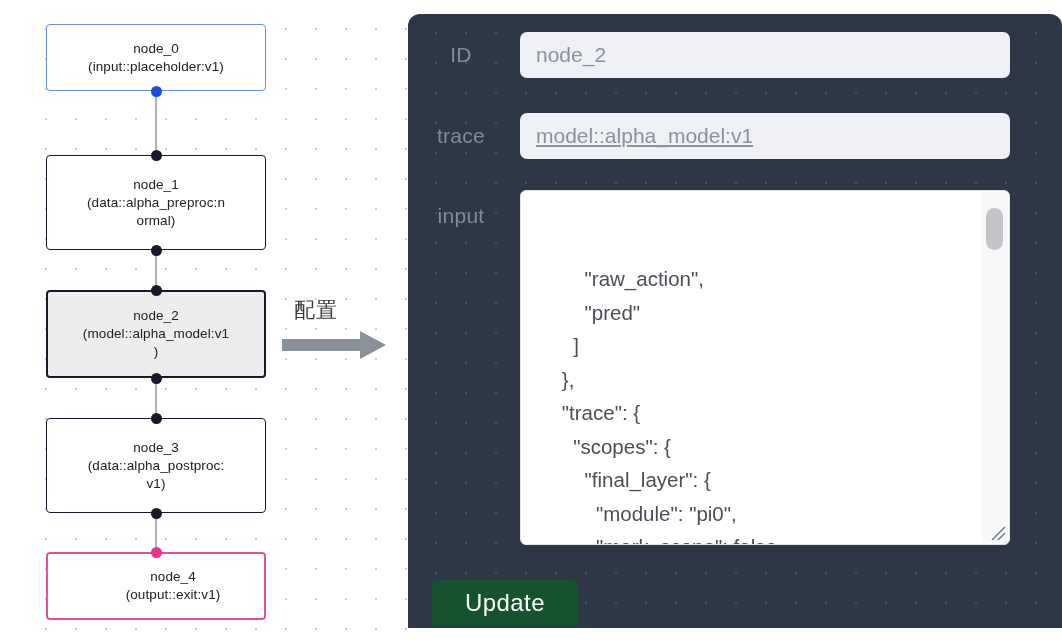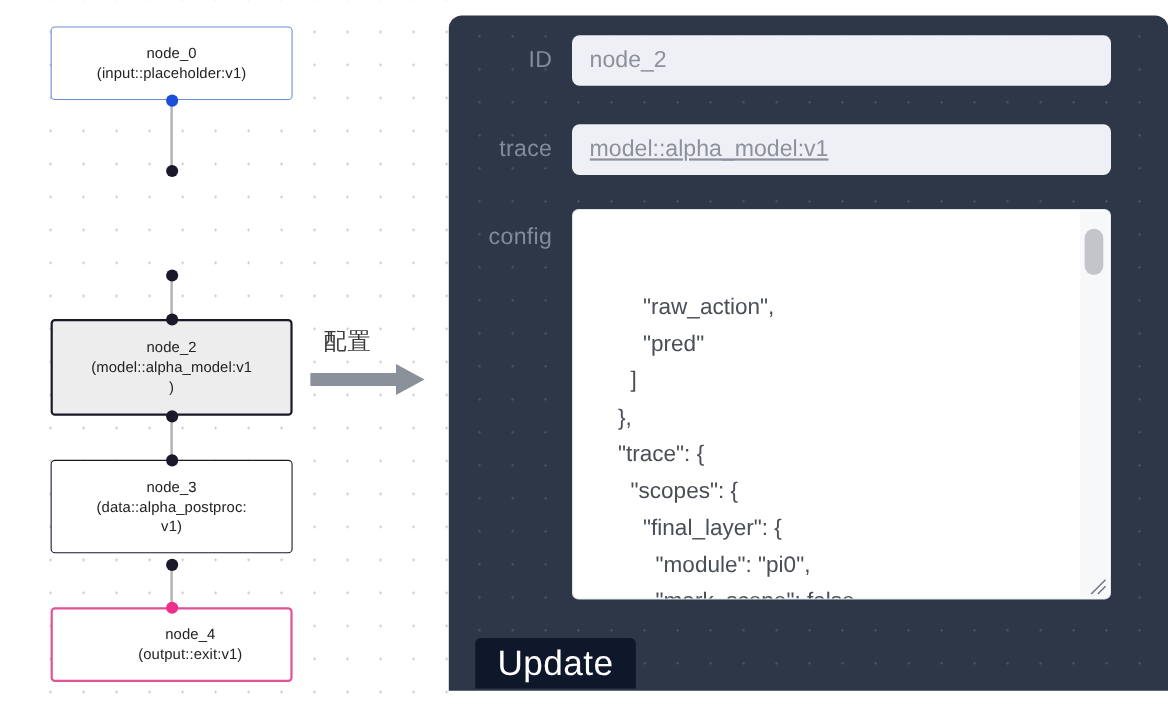--- a/index.html
+++ b/index.html
@@ -65,21 +65,21 @@
     overflow:hidden;
   }
   #panelDots{
     position:absolute;left:0;top:0;right:0;bottom:0;
     background-image:radial-gradient(circle, rgba(255,255,255,.13) 1px, rgba(0,0,0,0) 1.2px);
     background-size:30px 30px;background-position:13px 4px;
     pointer-events:none;
   }
   .row{position:absolute;display:flex;align-items:center;}
   .flabel{
-    color:#818b9b;font-size:21px;text-align:right;
+    color:#818b9b;font-size:21px;text-align:center;
     width:100px;padding-right:18px;box-sizing:border-box;
     letter-spacing:.3px;
   }
   .finput{
     box-sizing:border-box;
     background:#eef0f5;border:none;border-radius:7px;
     color:#8d919c;font-size:21px;
     padding:8px 16px;
     font-family:"Liberation Sans","DejaVu Sans",sans-serif;
     outline:none;
@@ -113,22 +113,22 @@
     position:absolute;right:5px;top:16px;width:17px;height:42px;
     background:#c3c5c9;border-radius:9px;
   }
   #configResize{
     position:absolute;right:2px;bottom:2px;width:18px;height:18px;
   }
 
   #updateBtn{
     position:absolute;left:24px;top:566px;
     width:146px;height:46px;
-    background:#0f172a;border:none;border-radius:5px 5px 0 0;
-    color:#ffffff;font-size:32px;letter-spacing:.4px;
+    background:#14532d;border:none;border-radius:5px 5px 0 0;
+    color:#ffffff;font-size:24px;letter-spacing:.4px;
     font-family:"Liberation Sans","DejaVu Sans",sans-serif;
     cursor:pointer;
     display:flex;align-items:center;justify-content:center;
   }
 </style>
 </head>
 <body>
 
 <div id="canvas">
 
@@ -138,32 +138,37 @@
     <line x1="132" y1="378" x2="132" y2="418" stroke="#b1b1b7" stroke-width="2.2"></line>
     <line x1="132" y1="513" x2="132" y2="552" stroke="#b1b1b7" stroke-width="2.2"></line>
   </svg>
 
   <div class="node in" style="left:22px;top:24px;width:220px;height:67px;">
     <span class="lbl">node_0
 (input::placeholder:v1)</span>
   </div>
   <div class="handle blue" style="left:132px;top:91px;"></div>
 
+  <div class="node" style="left:22px;top:155px;width:220px;height:95px;">
+    <span class="lbl">node_1
+(data::alpha_preproc:n
+ormal)</span>
+  </div>
   <div class="handle" style="left:132px;top:155px;"></div>
   <div class="handle" style="left:132px;top:250px;"></div>
 
   <div class="node sel" style="left:22px;top:290px;width:220px;height:88px;">
     <span class="lbl">node_2
 (model::alpha_model:v1
 )</span>
   </div>
   <div class="handle" style="left:132px;top:290px;"></div>
   <div class="handle" style="left:132px;top:378px;"></div>
 
-  <div class="node" style="left:22px;top:418px;width:220px;height:85px;">
+  <div class="node" style="left:22px;top:418px;width:220px;height:95px;">
     <span class="lbl">node_3
 (data::alpha_postproc:
 v1)</span>
   </div>
   <div class="handle" style="left:132px;top:418px;"></div>
   <div class="handle" style="left:132px;top:513px;"></div>
 
   <div class="node out" style="left:22px;top:552px;width:220px;height:68px;">
     <span class="lbl">node_4
 (output::exit:v1)</span>
@@ -185,21 +190,21 @@
     <div class="flabel">ID</div>
     <input class="finput" type="text" value="node_2" style="">
   </div>
 
   <div class="row" id="rowType">
     <div class="flabel">trace</div>
     <input class="finput" type="text" value="model::alpha_model:v1" style="">
   </div>
 
   <div class="row" id="rowConfig">
-    <div class="flabel">config</div>
+    <div class="flabel">input</div>
     <div id="configArea">
       <span id="configText">        "raw_action",
         "pred"
       ]
     },
     "trace": {
       "scopes": {
         "final_layer": {
           "module": "pi0",
           "mark_scope": false

